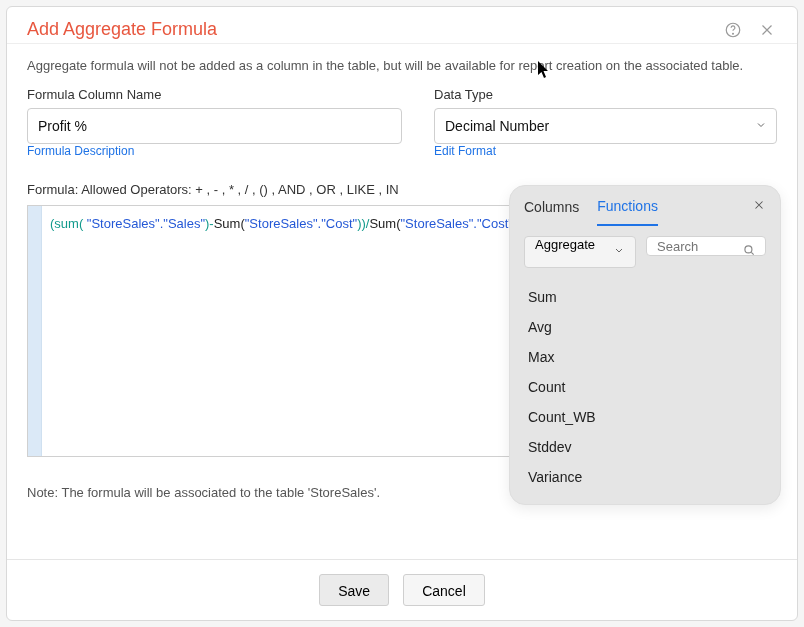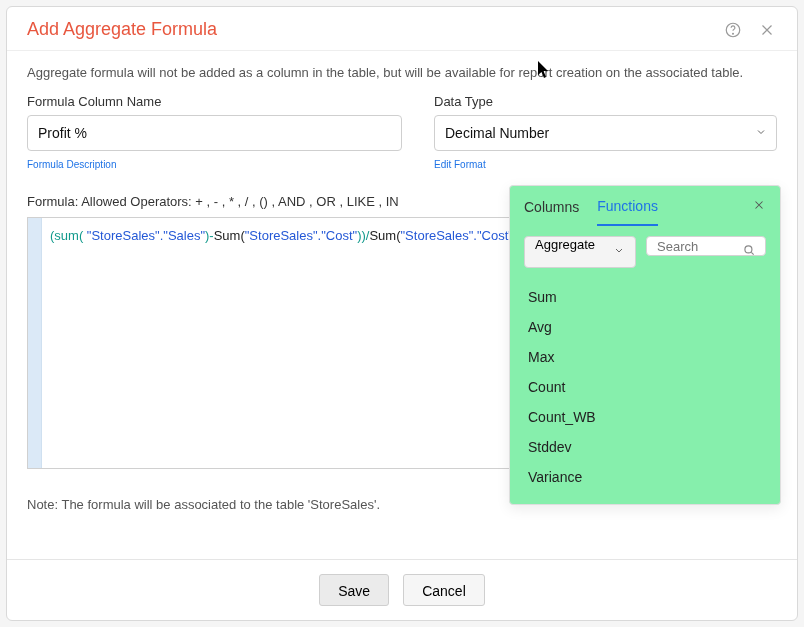--- a/index.html
+++ b/index.html
@@ -1,47 +1,47 @@
 <!DOCTYPE html>
 <html><head>
   <meta charset="utf-8">
   <style>
     * { box-sizing: border-box; margin: 0; padding: 0; font-family: -apple-system, BlinkMacSystemFont, "Segoe UI", Helvetica, Arial, sans-serif; }
     body { background: #f5f5f5; width: 804px; height: 627px; position: relative; }
     .dialog { position: absolute; inset: 6px; background: #fff; border: 1px solid #d9d9d9; border-radius: 6px; display: flex; flex-direction: column; }
-    .dlg-header { display: flex; align-items: center; padding: 12px 20px 10px; border-bottom: 1px solid #eee; }
+    .dlg-header { display: flex; align-items: center; padding: 12px 20px 3px; border-bottom: 1px solid #eee; }
     .dlg-title { color: #e8573f; font-size: 18px; font-weight: 400; flex: 1; }
     .hdr-icon { width: 20px; height: 20px; color: #999; margin-left: 14px; cursor: pointer; display:flex; align-items:center; justify-content:center; }
     .body { padding: 14px 20px 6px 20px; flex: 1; display: flex; flex-direction: column; }
     .desc { color: #555; font-size: 13px; margin-bottom: 14px; }
     .row2 { display: flex; gap: 32px; }
     .field { display: flex; flex-direction: column; }
     .field.name { flex: 0 0 50%; max-width: 50%; }
     .field.type { flex: 1; }
     .lbl { font-size: 13px; color: #333; margin-bottom: 6px; }
     .text-input { height: 36px; border: 1px solid #cfcfcf; border-radius: 4px; padding: 0 10px; font-size: 14px; color: #111; }
     .select-wrap { position: relative; }
     .select-wrap .text-input { width: 100%; cursor: pointer; }
     .chev { position: absolute; right: 10px; top: 50%; transform: translateY(-50%); color: #666; pointer-events: none; }
-    .sublink { color: #1f73e6; font-size: 10px; margin-top: 8px; cursor: pointer; }
+    .sublink { color: #1f73e6; font-size: 12px; cursor: pointer; }
     .allowed { font-size: 13px; color: #333; margin-top: 24px; margin-bottom: 8px; }
     .editor { border: 1px solid #d0d0d0; background: #fff; height: 252px; display: flex; }
     .gutter { width: 14px; background: #dbe9f7; border-right: 1px solid #cfe0f0; }
     .codearea { flex: 1; padding: 10px 8px; font-size: 13px; font-family: inherit; white-space: nowrap; overflow: hidden; }
     .t-teal { color: #129a8c; }
     .t-blue { color: #2458d6; }
     .t-black { color: #222; }
     .t-pink { color: #d63384; }
     .note { font-size: 13px; color: #555; margin-top: 28px; }
     .footer { border-top: 1px solid #e5e5e5; padding: 14px 0; display: flex; justify-content: center; gap: 14px; }
     .btn { height: 32px; padding: 8px 18px; border: 1px solid #cfcfcf; background: #f6f6f6; border-radius: 3px; font-size: 14px; cursor: pointer; }
     .btn.primary { background: #ebebeb; }
     .cursor-img { position: absolute; left: 530px; top: 54px; color:#000; pointer-events:none; }
     
-    .panel { position: absolute; right: 16px; top: 178px; width: 272px; background: #86efac; border: 1px solid #dedede; border-radius: 4px; box-shadow: 0 4px 14px rgba(0,0,0,0.08); padding-bottom: 8px; }
+    .panel { position: absolute; right: 16px; top: 178px; width: 272px; background: #e5e5e5; border: 1px solid #dedede; border-radius: 16px; box-shadow: 0 4px 14px rgba(0,0,0,0.08); padding-bottom: 8px; }
     .panel-tabs { display: flex; align-items: center; padding: 12px 14px 0; gap: 18px; }
     .tab { font-size: 14px; color: #333; padding-bottom: 10px; cursor: pointer; }
     .tab.active { color: #1f73e6; border-bottom: 2px solid #1f73e6; font-weight: 500; }
     .panel-close { margin-left: auto; color: #555; cursor: pointer; padding-bottom: 10px; }
     .panel-row { display: flex; gap: 10px; padding: 10px 14px; }
     .cat-select { flex: 0 0 112px; height: 32px; border: 1px solid #d3d3d3; border-radius: 4px; background: #f4f4f4; padding: 0 10px; font-size: 13px; display:flex; position:relative; cursor:pointer; }
     .cat-select .chev { right: 10px; }
     .search-wrap { flex: 1; position: relative; }
     .search-wrap input { width: 100%; height: 20px; border: 1px solid #d3d3d3; border-radius: 4px; padding: 0 28px 0 10px; font-size: 13px; }
     .search-icon { position: absolute; right: 10px; top: 50%; transform: translateY(-50%); color: #888; }

